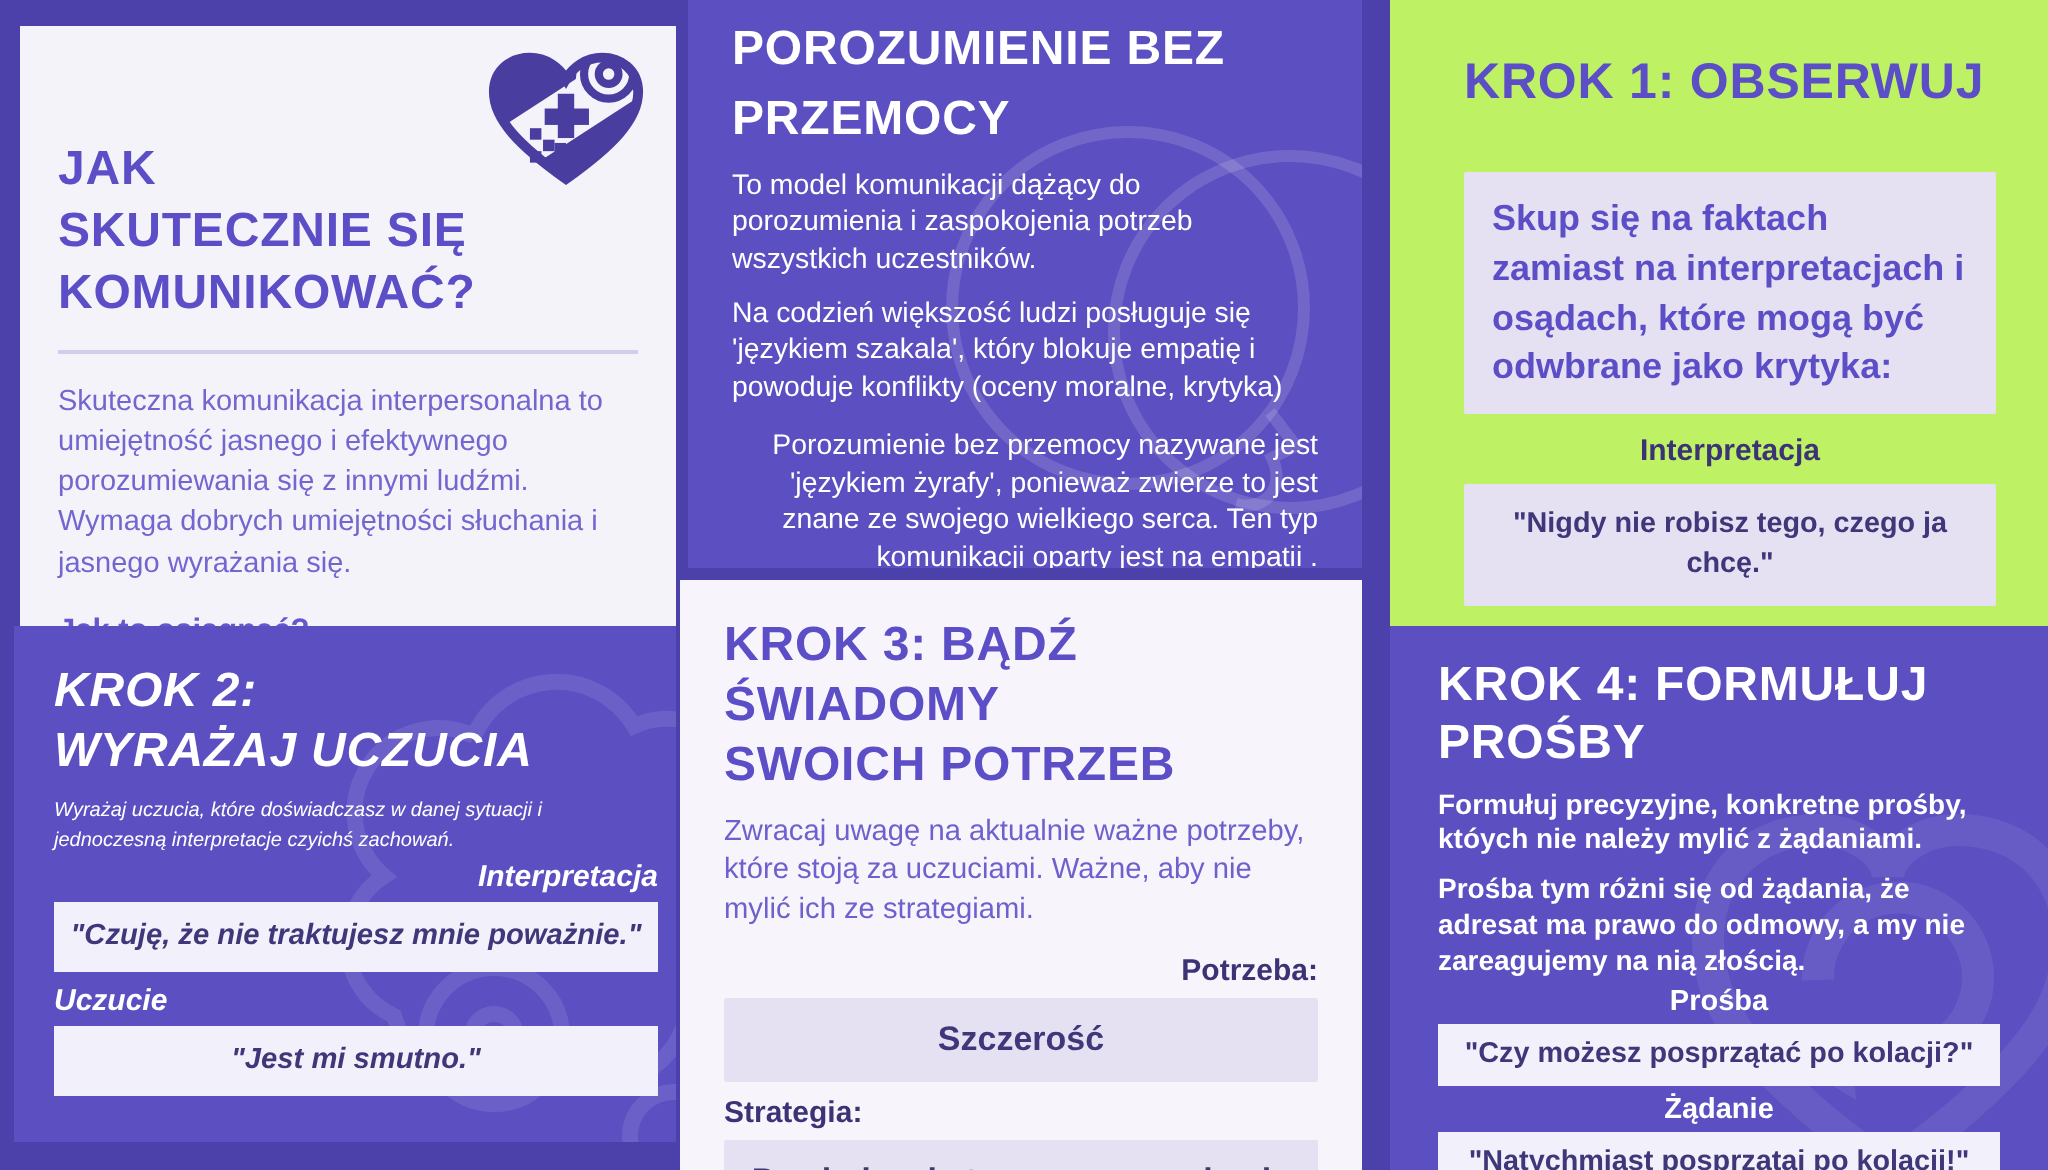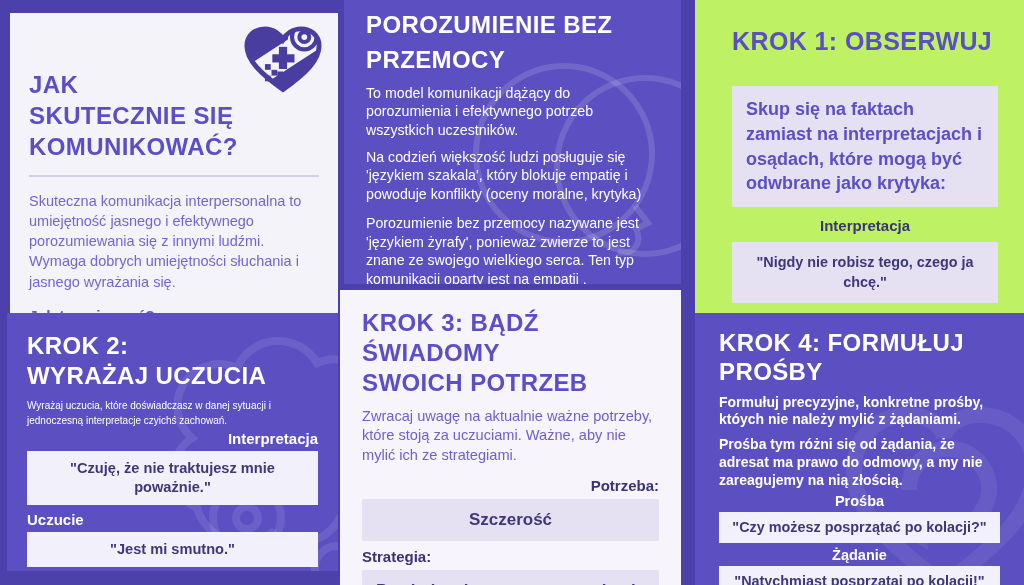--- a/index.html
+++ b/index.html
@@ -10,39 +10,39 @@
     -webkit-font-smoothing:antialiased;
   }
   .panel{position:absolute;box-sizing:border-box;overflow:hidden;}
   .panel .content{position:relative;z-index:1;}
   .deco{position:absolute;z-index:0;pointer-events:none;}
 
   
   #p-intro{left:10px;top:13px;width:328px;height:300px;background:#f5f3fa;padding:14px 19px 0 19px;}
   #p-nvc  {left:344px;top:0;width:337px;height:284px;background:#5b4fc1;color:#fff;padding:8px 22px 4px 22px;}
   #p-k1   {left:695px;top:0;width:329px;height:313px;background:#bef264;padding:12px 26px 0 37px;}
-  #p-k2   {left:7px;top:313px;width:331px;height:258px;background:#5b4fc1;color:#fff;padding:12px 20px 0 20px;}
+  #p-k2   {left:7px;top:313px;width:331px;height:258px;background:#5b4fc1;color:#fff;padding:12px 9px 0 20px;font-style:italic;}
   #p-k3   {left:340px;top:290px;width:341px;height:295px;background:#f7f5fb;padding:14px 22px 0 22px;}
   #p-k4   {left:695px;top:313px;width:329px;height:272px;background:#5b4fc1;color:#fff;padding:8px 24px 0 24px;}
 
   
   .title{font-weight:bold;letter-spacing:.4px;white-space:pre-line;}
   .title.purple{color:#5b4ec6;}
   .title.white{color:#ffffff;}
 
   #p-intro .title{font-size:24px;line-height:1.3;margin-top:42px;}
   #p-intro .divider{border:none;border-top:2px solid #d3cdec;margin:12px 0 0 0;width:290px;}
   #p-intro .body{margin-top:14px;font-size:14.5px;line-height:1.4;color:#7366cf;font-weight:500;}
   #p-intro .question{margin-top:14px;font-size:15.5px;font-weight:bold;color:#6557cd;}
 
   #p-nvc .title{font-size:24px;line-height:1.45;}
   #p-nvc p{margin:0;font-size:14.2px;line-height:1.3;font-weight:500;}
   #p-nvc p.p1{margin-top:6px;}
   #p-nvc p.p2{margin-top:9px;}
-  #p-nvc p.p3{margin-top:11px;}
+  #p-nvc p.p3{margin-top:11px;text-align:right;}
 
   #p-k1 .title{font-size:25px;line-height:1.2;margin-top:14px;}
   .lav-box{background:#e5e1f3;border-radius:1px;}
   #p-k1 .lead{margin-top:30px;padding:11px 14px;font-size:18px;line-height:1.38;font-weight:bold;color:#5b4ec6;}
   .lbl{font-weight:bold;color:#3b3375;font-size:15px;}
   .quote{color:#3f3779;font-weight:bold;text-align:center;}
   #p-k1 .lbl{display:block;text-align:center;margin-top:10px;}
   #p-k1 .quote{margin-top:8px;padding:10px 8px;font-size:14.4px;line-height:1.4;}
 
   #p-k2 .title{font-size:24px;line-height:1.25;}
@@ -109,21 +109,21 @@
     <g fill="none" stroke="rgba(255,255,255,0.14)" stroke-width="6">
       <circle cx="95" cy="112" r="88"></circle>
       <path d="M166 164 l13 17 -12 6 c7 14 -3 27 -18 23"></path>
       <circle cx="176" cy="124" r="88"></circle>
       <path d="M247 176 l13 17 -12 6"></path>
     </g>
   </svg>
   <div class="content">
     <h2 class="title white" style="margin:0;">POROZUMIENIE BEZ
 PRZEMOCY</h2>
-    <p class="p1">To model komunikacji dążący do porozumienia i efektywnego potrzeb wszystkich uczestników.</p>
+    <p class="p1">To model komunikacji dążący do porozumienia i zaspokojenia potrzeb wszystkich uczestników.</p>
     <p class="p2">Na codzień większość ludzi posługuje się 'językiem szakala', który blokuje empatię i powoduje konflikty (oceny moralne, krytyka)</p>
     <p class="p3">Porozumienie bez przemocy nazywane jest 'językiem żyrafy', ponieważ zwierze to jest znane ze swojego wielkiego serca. Ten typ komunikacji oparty jest na empatii .</p>
   </div>
 </section>
 
 <section class="panel" id="p-k1">
   <div class="content">
     <h2 class="title purple" style="margin:14px 0 0 0;">KROK 1: OBSERWUJ</h2>
     <div class="lav-box lead">Skup się na faktach zamiast na interpretacjach i osądach, które mogą być odwbrane jako krytyka:</div>
     <span class="lbl">Interpretacja</span>

